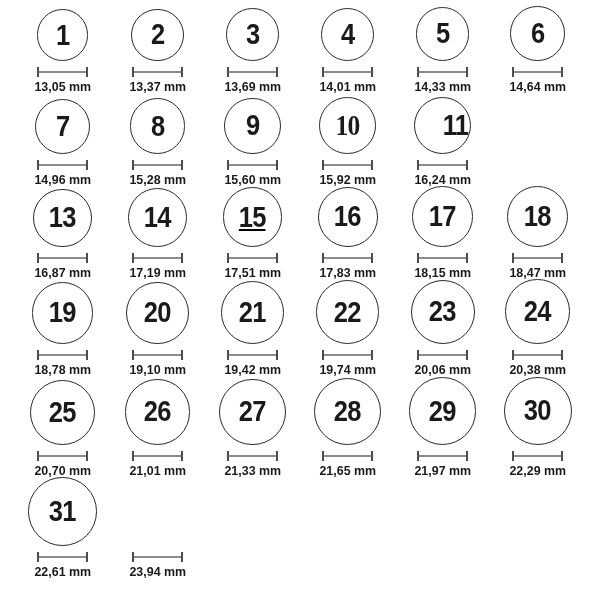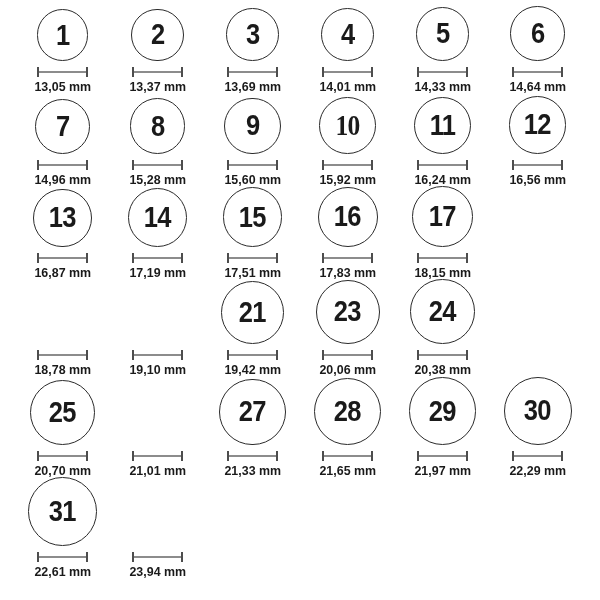--- a/index.html
+++ b/index.html
@@ -167,36 +167,27 @@
         <div class="cell">
           <div class="circle" style="width: 56.6px; height: 56.6px; border-color: rgb(43, 43, 43); font-family: Liberation Serif, serif;">
             <span class="num" style="color: rgb(26, 26, 26);">10</span>
           </div>
           <div class="measure" style="border-left-color: rgb(77, 77, 77); border-right-color: rgb(77, 77, 77);">
             <div class="measure-inner" style="background: rgb(140, 140, 140);"></div>
           </div>
           <div class="label" style="color: rgb(26, 26, 26);">15,92 mm</div>
         </div>
         <div class="cell">
-          <div class="circle" style="width: 57.2px; height: 57.2px; border-color: rgb(43, 43, 43);">
+          <div class="circle" style="width: 57.2px; height: 57.2px; border-color: rgb(43, 43, 43); justify-content: flex-end;">
             <span class="num" style="color: rgb(26, 26, 26);">11</span>
           </div>
           <div class="measure" style="border-left-color: rgb(77, 77, 77); border-right-color: rgb(77, 77, 77);">
             <div class="measure-inner" style="background: rgb(140, 140, 140);"></div>
           </div>
           <div class="label" style="color: rgb(26, 26, 26);">16,24 mm</div>
-        </div>
-        <div class="cell">
-          <div class="circle" style="width: 57.8px; height: 57.8px; border-color: rgb(43, 43, 43);">
-            <span class="num" style="color: rgb(26, 26, 26);">12</span>
-          </div>
-          <div class="measure" style="border-left-color: rgb(77, 77, 77); border-right-color: rgb(77, 77, 77);">
-            <div class="measure-inner" style="background: rgb(140, 140, 140);"></div>
-          </div>
-          <div class="label" style="color: rgb(26, 26, 26);">16,56 mm</div>
         </div>
       </div>
       <div class="row" style="height: 93px;">
         <div class="cell">
           <div class="circle" style="width: 58.3px; height: 58.3px; border-color: rgb(43, 43, 43);">
             <span class="num" style="color: rgb(26, 26, 26);">13</span>
           </div>
           <div class="measure" style="border-left-color: rgb(77, 77, 77); border-right-color: rgb(77, 77, 77);">
             <div class="measure-inner" style="background: rgb(140, 140, 140);"></div>
           </div>
@@ -205,21 +196,21 @@
         <div class="cell">
           <div class="circle" style="width: 58.9px; height: 58.9px; border-color: rgb(43, 43, 43); align-items: center;">
             <span class="num" style="color: rgb(26, 26, 26);">14</span>
           </div>
           <div class="measure" style="border-left-color: rgb(77, 77, 77); border-right-color: rgb(77, 77, 77);">
             <div class="measure-inner" style="background: rgb(140, 140, 140);"></div>
           </div>
           <div class="label" style="color: rgb(26, 26, 26);">17,19 mm</div>
         </div>
         <div class="cell">
-          <div class="circle" style="width: 59.5px; height: 59.5px; border-color: rgb(43, 43, 43);">
+          <div class="circle" style="width: 59.5px; height: 59.5px; border-color: rgb(43, 43, 43); text-decoration: underline;">
             <span class="num" style="color: rgb(26, 26, 26);">15</span>
           </div>
           <div class="measure" style="border-left-color: rgb(77, 77, 77); border-right-color: rgb(77, 77, 77);">
             <div class="measure-inner" style="background: rgb(140, 140, 140);"></div>
           </div>
           <div class="label" style="color: rgb(26, 26, 26);">17,51 mm</div>
         </div>
         <div class="cell">
           <div class="circle" style="width: 60px; height: 60px; border-color: rgb(43, 43, 43);">
             <span class="num" style="color: rgb(26, 26, 26);">16</span>
@@ -231,44 +222,68 @@
         </div>
         <div class="cell">
           <div class="circle" style="width: 60.6px; height: 60.6px; border-color: rgb(43, 43, 43);">
             <span class="num" style="color: rgb(26, 26, 26);">17</span>
           </div>
           <div class="measure" style="border-left-color: rgb(77, 77, 77); border-right-color: rgb(77, 77, 77);">
             <div class="measure-inner" style="background: rgb(140, 140, 140);"></div>
           </div>
           <div class="label" style="color: rgb(26, 26, 26);">18,15 mm</div>
         </div>
+        <div class="cell">
+          <div class="circle" style="width: 61.2px; height: 61.2px; border-color: rgb(43, 43, 43);">
+            <span class="num" style="color: rgb(26, 26, 26);">18</span>
+          </div>
+          <div class="measure" style="border-left-color: rgb(77, 77, 77); border-right-color: rgb(77, 77, 77);">
+            <div class="measure-inner" style="background: rgb(140, 140, 140);"></div>
+          </div>
+          <div class="label" style="color: rgb(26, 26, 26);">18,47 mm</div>
+        </div>
       </div>
       <div class="row" style="height: 97px;">
         <div class="cell">
+          <div class="circle" style="width: 61.8px; height: 61.8px; border-color: rgb(43, 43, 43);">
+            <span class="num" style="color: rgb(26, 26, 26);">19</span>
+          </div>
           <div class="measure" style="border-left-color: rgb(77, 77, 77); border-right-color: rgb(77, 77, 77);">
             <div class="measure-inner" style="background: rgb(140, 140, 140);"></div>
           </div>
           <div class="label" style="color: rgb(26, 26, 26);">18,78 mm</div>
         </div>
         <div class="cell">
+          <div class="circle" style="width: 62.3px; height: 62.3px; border-color: rgb(43, 43, 43);">
+            <span class="num" style="color: rgb(26, 26, 26);">20</span>
+          </div>
           <div class="measure" style="border-left-color: rgb(77, 77, 77); border-right-color: rgb(77, 77, 77);">
             <div class="measure-inner" style="background: rgb(140, 140, 140);"></div>
           </div>
           <div class="label" style="color: rgb(26, 26, 26);">19,10 mm</div>
         </div>
         <div class="cell">
           <div class="circle" style="width: 62.9px; height: 62.9px; border-color: rgb(43, 43, 43);">
             <span class="num" style="color: rgb(26, 26, 26);">21</span>
           </div>
           <div class="measure" style="border-left-color: rgb(77, 77, 77); border-right-color: rgb(77, 77, 77);">
             <div class="measure-inner" style="background: rgb(140, 140, 140);"></div>
           </div>
           <div class="label" style="color: rgb(26, 26, 26);">19,42 mm</div>
         </div>
         <div class="cell">
+          <div class="circle" style="width: 63.5px; height: 63.5px; border-color: rgb(43, 43, 43);">
+            <span class="num" style="color: rgb(26, 26, 26);">22</span>
+          </div>
+          <div class="measure" style="border-left-color: rgb(77, 77, 77); border-right-color: rgb(77, 77, 77);">
+            <div class="measure-inner" style="background: rgb(140, 140, 140);"></div>
+          </div>
+          <div class="label" style="color: rgb(26, 26, 26);">19,74 mm</div>
+        </div>
+        <div class="cell">
           <div class="circle" style="width: 64px; height: 64px; border-color: rgb(43, 43, 43);">
             <span class="num" style="color: rgb(26, 26, 26);">23</span>
           </div>
           <div class="measure" style="border-left-color: rgb(77, 77, 77); border-right-color: rgb(77, 77, 77);">
             <div class="measure-inner" style="background: rgb(140, 140, 140);"></div>
           </div>
           <div class="label" style="color: rgb(26, 26, 26);">20,06 mm</div>
         </div>
         <div class="cell">
           <div class="circle" style="width: 64.6px; height: 64.6px; border-color: rgb(43, 43, 43); justify-content: center;">
@@ -284,20 +299,23 @@
         <div class="cell">
           <div class="circle" style="width: 65.2px; height: 65.2px; border-color: rgb(43, 43, 43);">
             <span class="num" style="color: rgb(26, 26, 26);">25</span>
           </div>
           <div class="measure" style="border-left-color: rgb(77, 77, 77); border-right-color: rgb(77, 77, 77);">
             <div class="measure-inner" style="background: rgb(140, 140, 140);"></div>
           </div>
           <div class="label" style="color: rgb(26, 26, 26);">20,70 mm</div>
         </div>
         <div class="cell">
+          <div class="circle" style="width: 65.8px; height: 65.8px; border-color: rgb(43, 43, 43);">
+            <span class="num" style="color: rgb(26, 26, 26);">26</span>
+          </div>
           <div class="measure" style="border-left-color: rgb(77, 77, 77); border-right-color: rgb(77, 77, 77);">
             <div class="measure-inner" style="background: rgb(140, 140, 140);"></div>
           </div>
           <div class="label" style="color: rgb(26, 26, 26);">21,01 mm</div>
         </div>
         <div class="cell">
           <div class="circle" style="width: 66.3px; height: 66.3px; border-color: rgb(43, 43, 43);">
             <span class="num" style="color: rgb(26, 26, 26);">27</span>
           </div>
           <div class="measure" style="border-left-color: rgb(77, 77, 77); border-right-color: rgb(77, 77, 77);">

